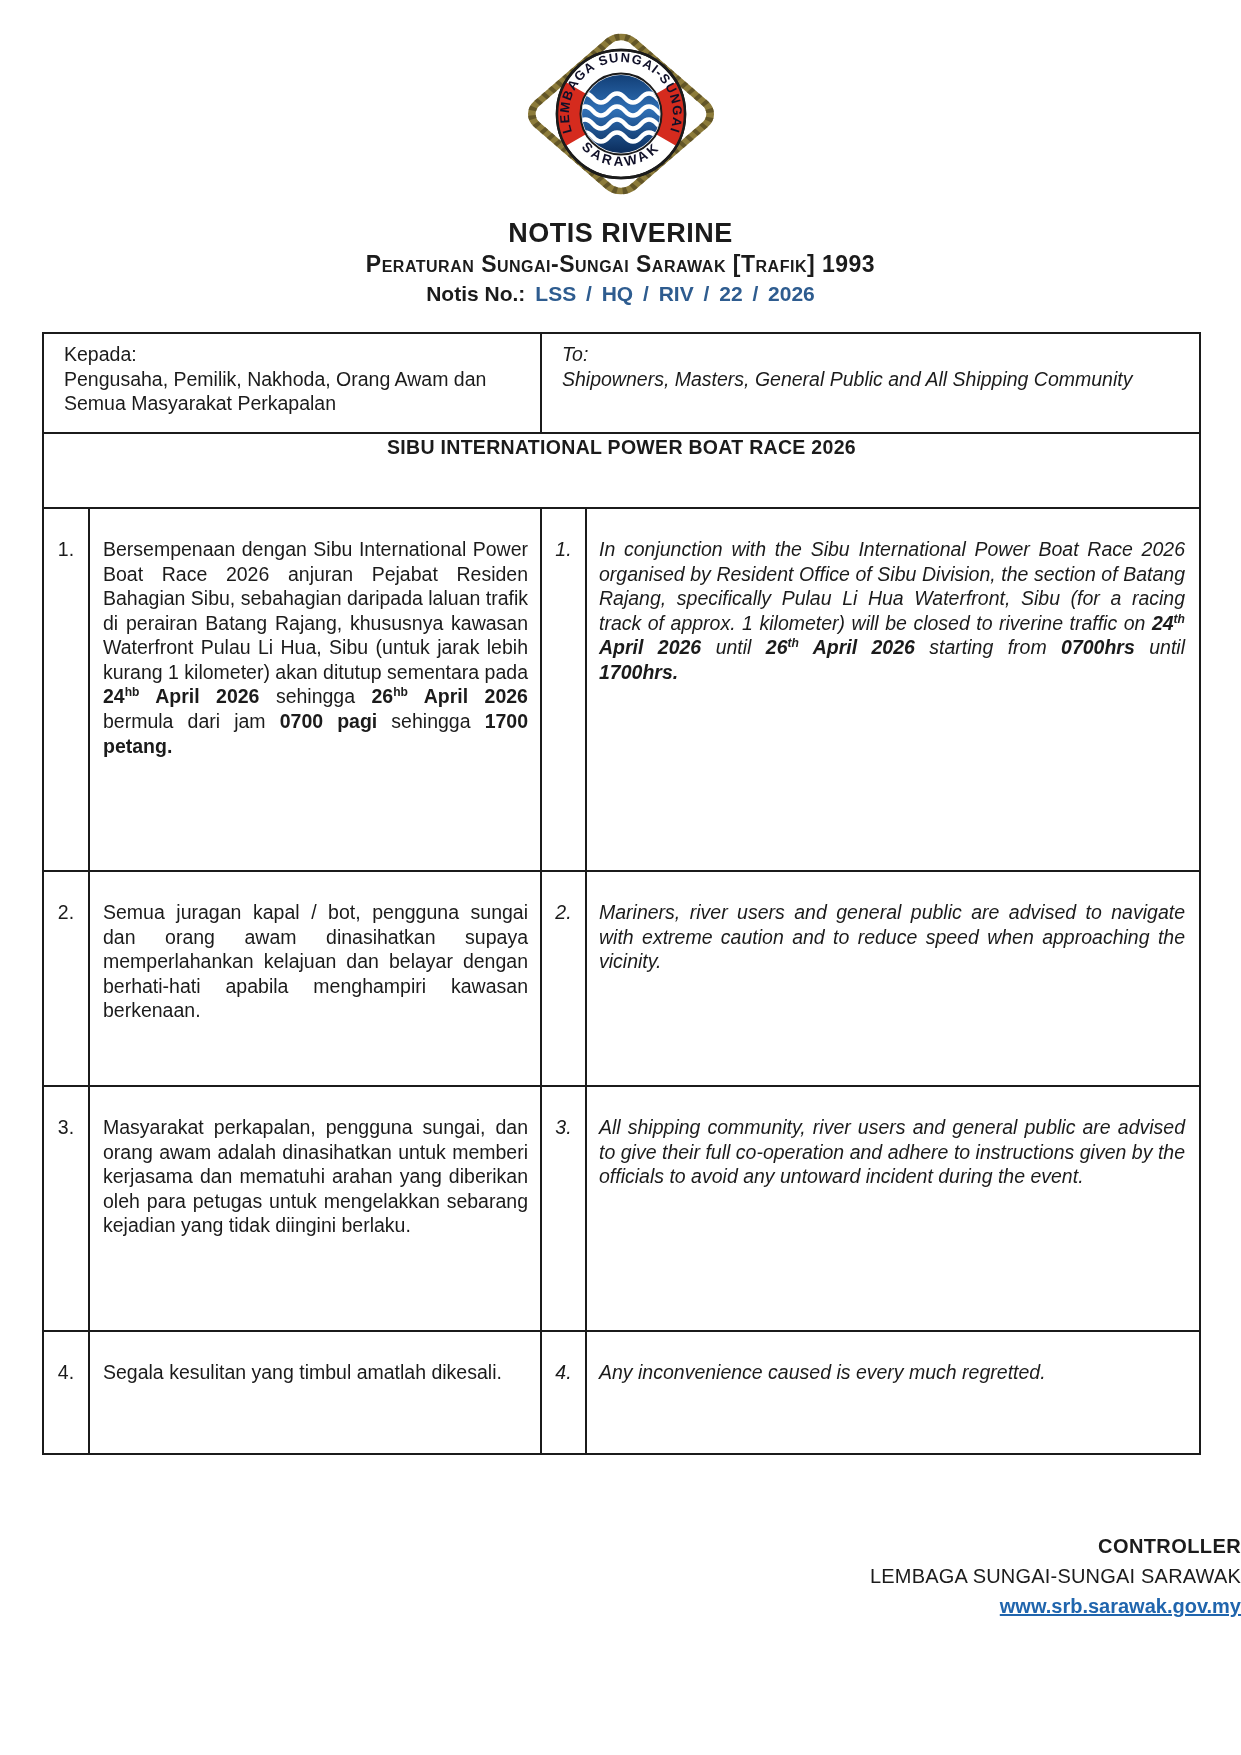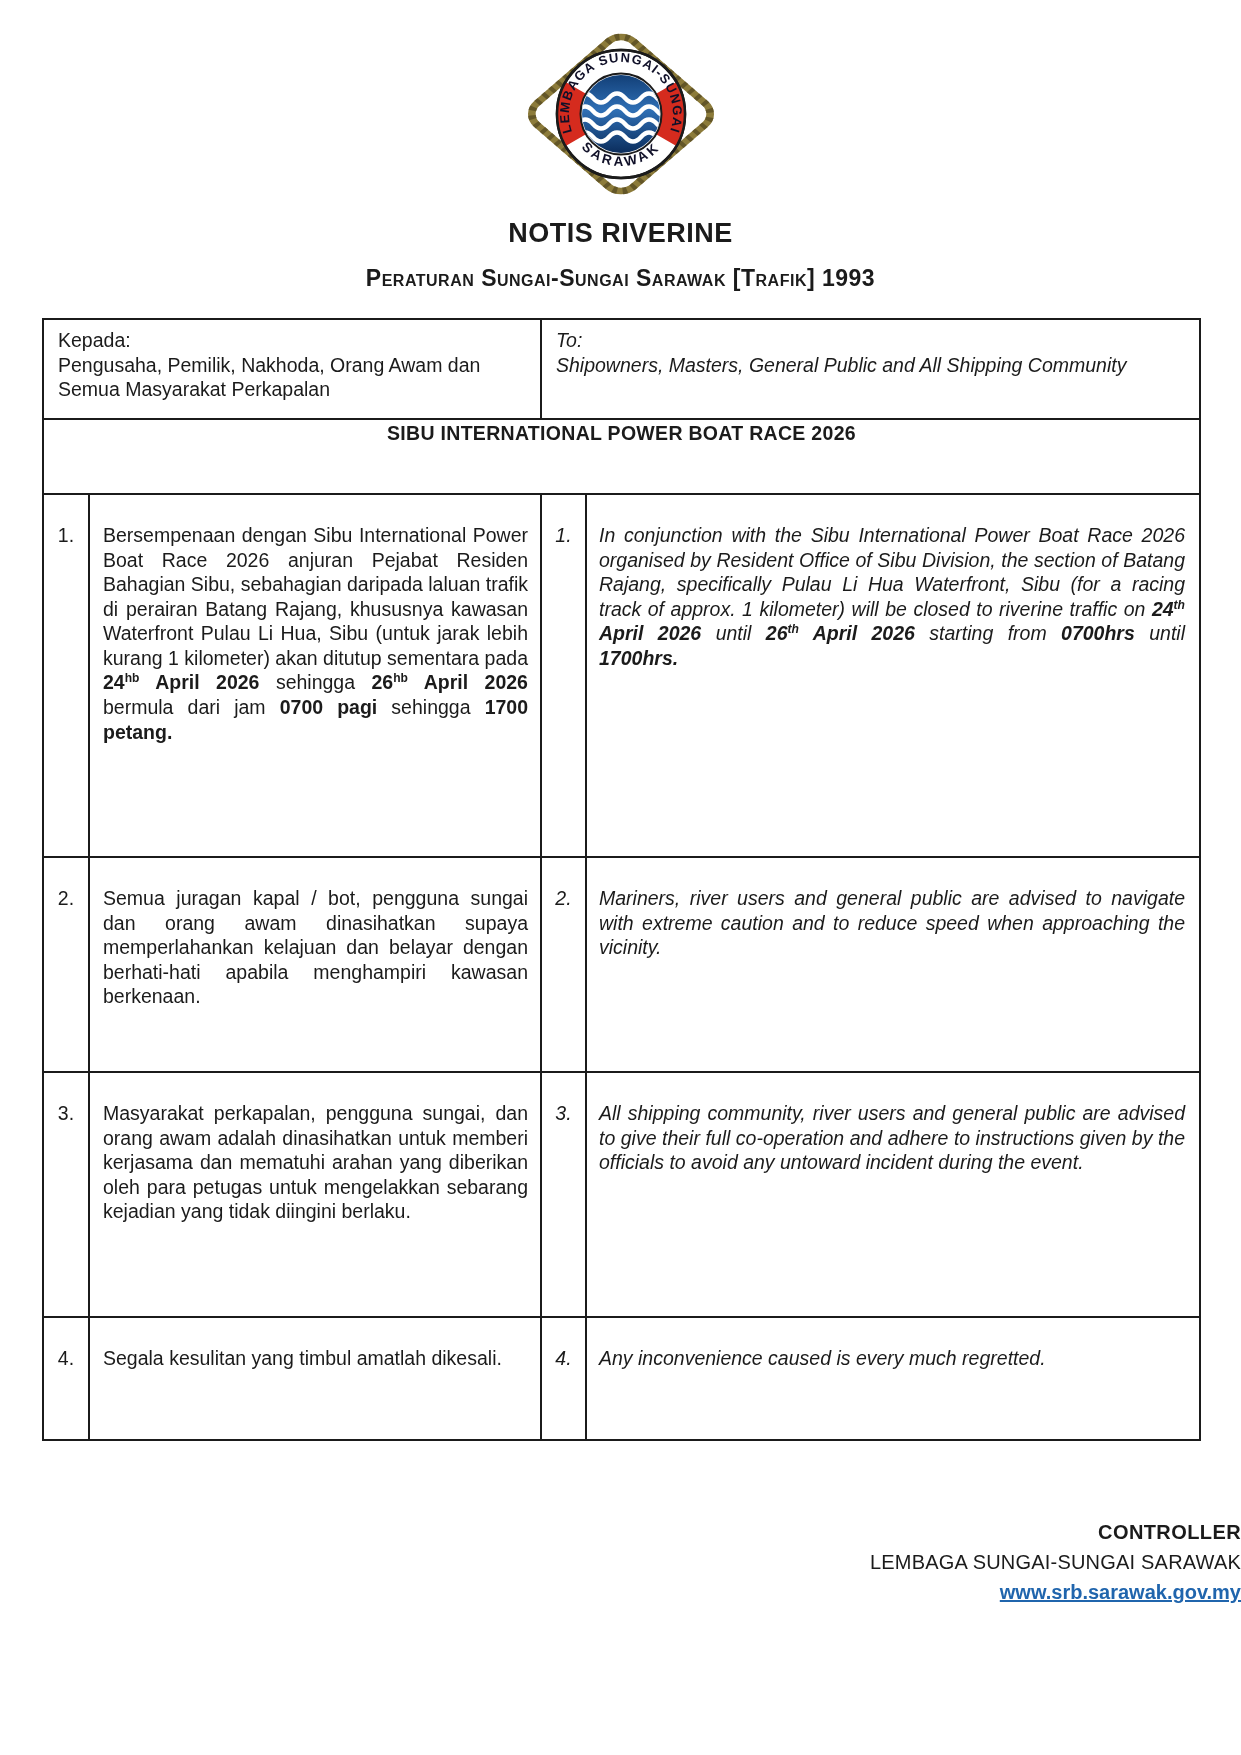--- a/index.html
+++ b/index.html
@@ -10,32 +10,32 @@
   *{box-sizing:border-box;}
   html,body{margin:0;padding:0;background:#ffffff;}
   .page{
     width:1241px;height:1755px;margin:0 auto;background:#ffffff;
     font-family:"Liberation Sans",sans-serif;color:var(--ink);
     position:relative;overflow:hidden;
   }
   .logo-wrap{width:100%;text-align:center;padding-top:26px;}
   .title-block{text-align:center;margin-top:12px;}
   .doc-title{font-size:27px;font-weight:bold;letter-spacing:.5px;}
-  .doc-subtitle{font-size:23px;font-weight:bold;font-variant:small-caps;letter-spacing:.5px;margin-top:16px;}
+  .doc-subtitle{font-size:23px;font-weight:bold;font-variant:small-caps;letter-spacing:.5px;margin-top:2px;}
   .notice-no{font-size:21px;font-weight:bold;margin-top:4px;}
   .nn-value{color:var(--accent-blue,#2e5c8f);margin-left:10px;word-spacing:4px;}
   table.notice-table{
     border-collapse:collapse;table-layout:fixed;
     width:1157px;margin:26px 0 0 42px;
   }
   table.notice-table td{
     border:2px solid var(--ink);vertical-align:top;
     font-size:19.5px;line-height:1.26;
   }
-  td.addr-cell{padding:8px 14px;height:100px;}
+  td.addr-cell{padding:8px 20px;height:100px;}
   .addr-label{margin-bottom:0;}
   td.addr-en, .en{font-style:italic;}
   td.subject-cell{
     height:75px;text-align:center;vertical-align:middle;
     font-weight:bold;font-size:21px;letter-spacing:.3px;
   }
   tr.r1{height:363px;} tr.r2{height:215px;} tr.r3{height:245px;} tr.r4{height:123px;}
   td.no-cell{text-align:center;padding-top:28px;}
   td.text-cell{padding:28px 12px 10px 13px;text-align:justify;margin-top:28px;}
   td.text-en{padding:28px 14px 22px 12px;}
@@ -97,20 +97,23 @@
       </text>
       <text font-family="Liberation Sans, sans-serif" font-size="13.5" font-weight="bold" letter-spacing="3" fill="#101028">
         <textPath href="#arcBot" startOffset="50%" text-anchor="middle">SARAWAK</textPath>
       </text>
     </svg>
   </div>
 
   <div class="title-block">
     <div class="doc-title">NOTIS RIVERINE</div>
     <div class="doc-subtitle">Peraturan Sungai-Sungai Sarawak [Trafik] 1993</div>
+    <div class="notice-no">
+      <span class="nn-label">Notis No.:</span><span class="nn-value">LSS / HQ / RIV / 22 / 2026</span>
+    </div>
   </div>
 
   <table class="notice-table">
     <colgroup>
       <col style="width:46px">
         <col style="width:452px">
         <col style="width:45px">
         <col style="width:614px">
     </colgroup>
     <tbody>

